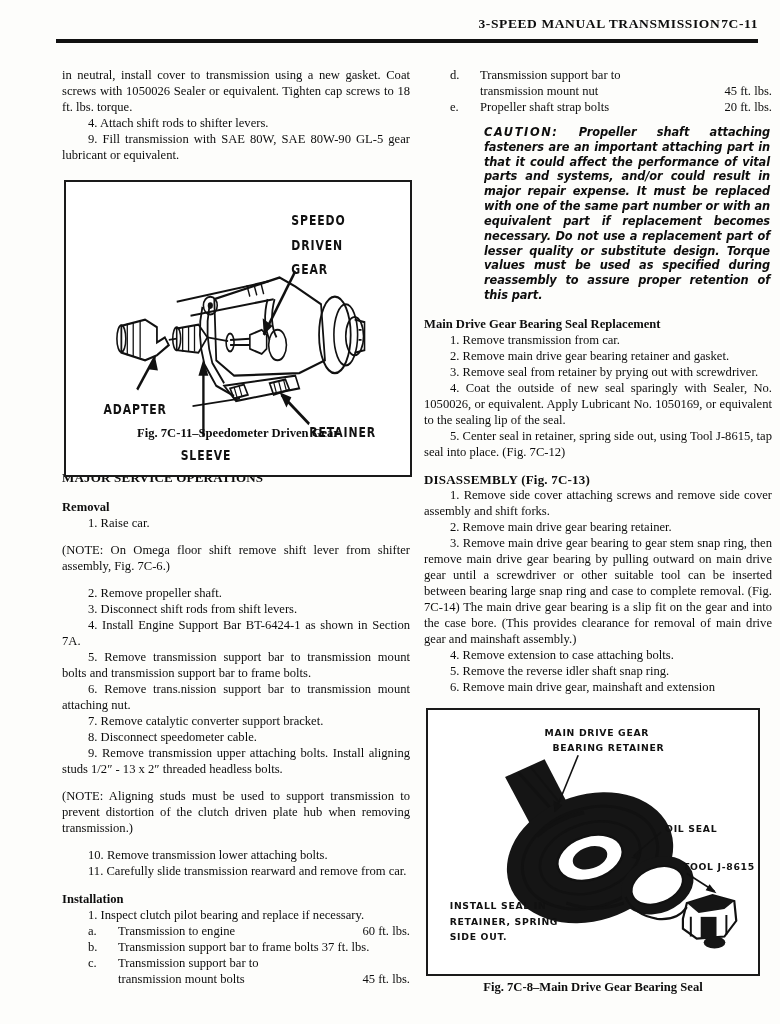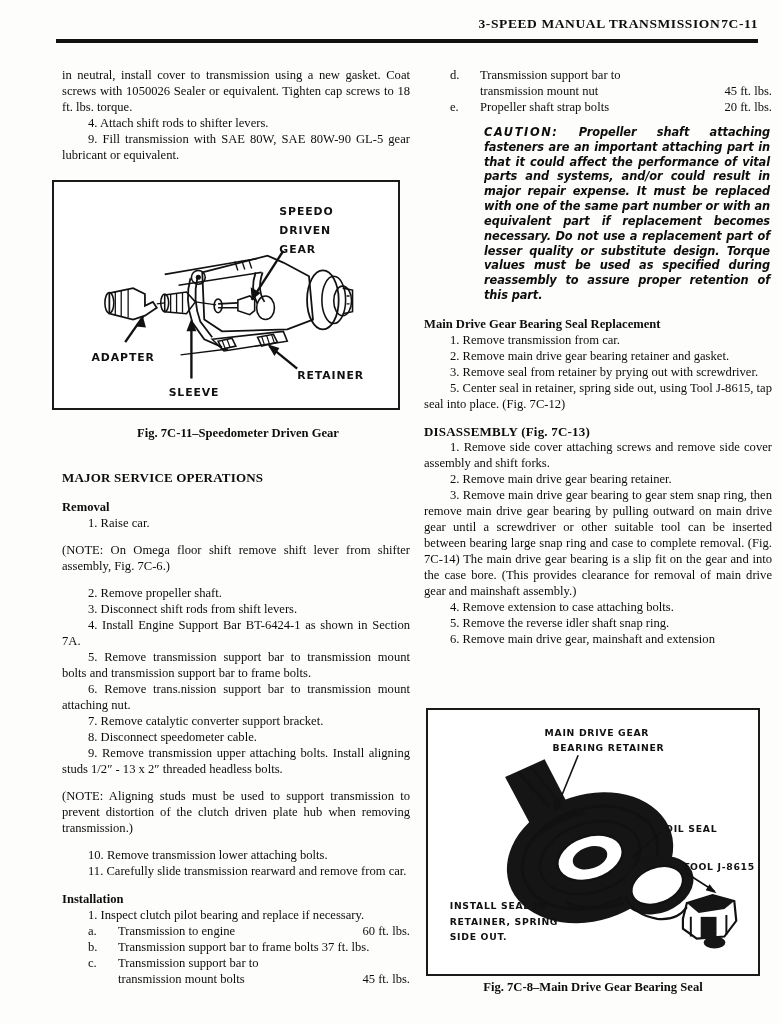--- a/index.html
+++ b/index.html
@@ -129,24 +129,24 @@
   .caution .lead { letter-spacing: 1.6px; }
 
   
   .figbox {
     position: absolute;
     border: 2px solid #1a1a1a;
     background: #ffffff;
     box-sizing: border-box;
   }
   .fig1 {
-    left: 52px;
+    left: 64px;
     top: 180px;
     width: 348px;
-    height: 230px;
+    height: 297px;
   }
   .fig2 {
     left: 426px;
     top: 708px;
     width: 334px;
     height: 268px;
   }
   .figcap {
     position: absolute;
     text-align: center;
@@ -266,20 +266,21 @@
 
     <div class="caution">
       <span class="lead">CAUTION:</span>
       <span>Propeller shaft attaching fasteners are an important attaching part in that it could affect the performance of vital parts and systems, and/or could result in major repair expense. It must be replaced with one of the same part number or with an equivalent part if replacement becomes necessary. Do not use a replacement part of lesser quality or substitute design. Torque values must be used as specified during reassembly to assure proper retention of this part.</span>
     </div>
 
     <p class="h-sub" style="margin-top:14px">Main Drive Gear Bearing Seal Replacement</p>
     <p class="step">1. Remove transmission from car.</p>
     <p class="step">2. Remove main drive gear bearing retainer and gasket.</p>
     <p class="step">3. Remove seal from retainer by prying out with screwdriver.</p>
+    <p class="step">4. Coat the outside of new seal sparingly with Sealer, No. 1050026, or equivalent. Apply Lubricant No. 1050169, or equivalent to the sealing lip of the seal.</p>
     <p class="step">5. Center seal in retainer, spring side out, using Tool J-8615, tap seal into place. (Fig. 7C-12)</p>
 
     <p class="h-major" style="margin-top:11px">DISASSEMBLY (Fig. 7C-13)</p>
     <p class="step">1. Remove side cover attaching screws and remove side cover assembly and shift forks.</p>
     <p class="step">2. Remove main drive gear bearing retainer.</p>
     <p class="step">3. Remove main drive gear bearing to gear stem snap ring, then remove main drive gear bearing by pulling outward on main drive gear until a screwdriver or other suitable tool can be inserted between bearing large snap ring and case to complete removal. (Fig. 7C-14) The main drive gear bearing is a slip fit on the gear and into the case bore. (This provides clearance for removal of main drive gear and mainshaft assembly.)</p>
     <p class="step">4. Remove extension to case attaching bolts.</p>
     <p class="step">5. Remove the reverse idler shaft snap ring.</p>
     <p class="step">6. Remove main drive gear, mainshaft and extension</p>
 

